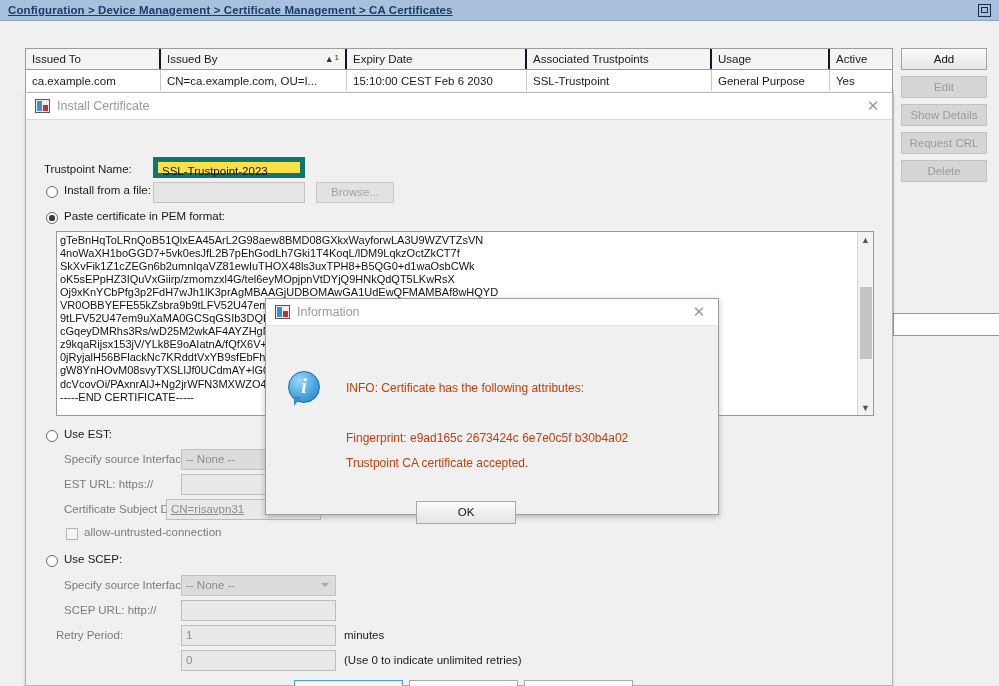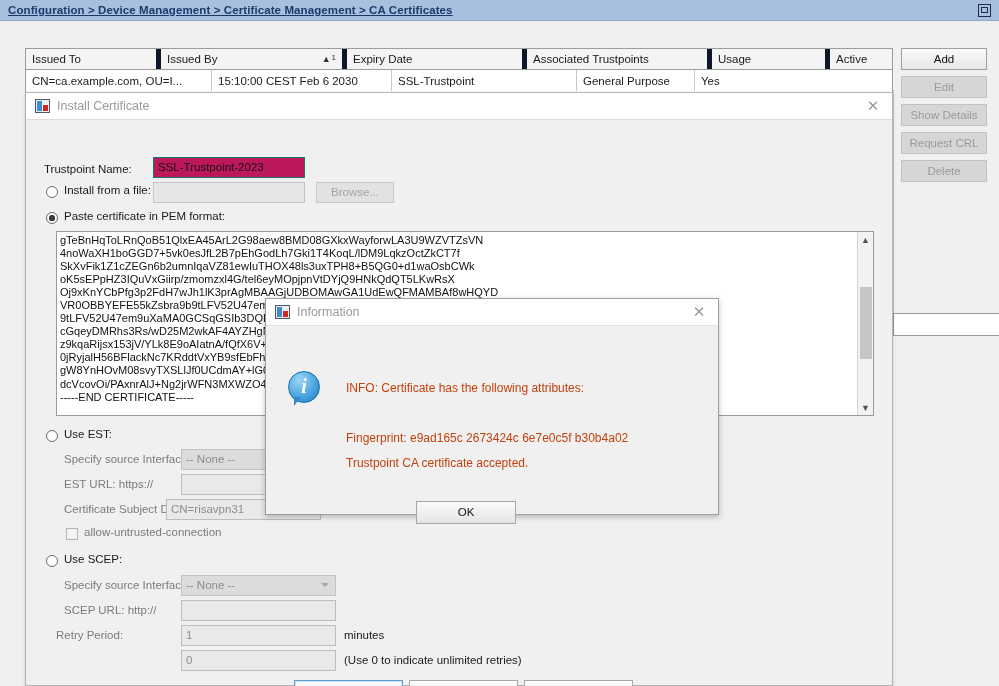--- a/index.html
+++ b/index.html
@@ -58,21 +58,21 @@
     background: #f4f4f4;
     border-bottom: 1px solid #9c9c9c;
   }
   .cert-table .cell {
     border-right: 1px solid #c8c8c8;
     padding: 3px 6px;
     font-size: 11.5px;
     overflow: hidden; white-space: nowrap;
     display: flex; align-items: center;
   }
-  .cert-table .hdr .cell { border-right: 5px solid #0f172a; background: #f4f4f4; }
+  .cert-table .hdr .cell { border-right: 2px solid #0f172a; background: #f4f4f4; }
   .cert-table .cell:last-child { border-right: none; }
   .c1 { width: 135px; }
   .c2 { width: 186px; }
   .c3 { width: 180px; }
   .c4 { width: 185px; }
   .c5 { width: 118px; }
   .c6 { width: 62px; }
   .sort-ind {
     margin-left: auto; display: flex; align-items: flex-start;
     font-size: 10px; color: #333;
@@ -140,21 +140,21 @@
     font-size: 15px; line-height: 13px; text-align: center;
     font-family: "Liberation Sans", sans-serif;
     cursor: pointer;
   }
   .install-body { position: relative; height: 550px; padding-left: 24px; }
 
   
   .lbl { position: absolute; font-size: 11.5px; color: #1a1a1a; white-space: nowrap; }
   .lbl.dim { color: #7b7b7b; }
   .txt {
-    position: absolute; background: #be185d; border: 1px solid #0f766e;
+    position: absolute; background: #fde047; border: 5px solid #0f766e;
     font-size: 11.5px; font-family: "Liberation Sans", sans-serif;
     padding: 0 4px; color: #111; line-height: 19px; height: 21px;
   }
   .txt.disabled { background: #e6e6e6; border: 1px solid #c4c4c4; color: #8c8c8c; }
   .txt.readonly-grey { background: #e9e9e9; border: 1px solid #bdbdbd; color: #8c8c8c; }
 
   .radio {
     position: absolute; width: 12px; height: 12px; border-radius: 50%;
     border: 1.4px solid #6b6b6b; background: #fff; cursor: pointer;
   }
@@ -277,20 +277,21 @@
           <span class="caret">▲</span>
           <span class="num">1</span>
         </span>
       </div>
       <div class="cell c3">Expiry Date</div>
       <div class="cell c4">Associated Trustpoints</div>
       <div class="cell c5">Usage</div>
       <div class="cell c6">Active</div>
     </div>
     <div class="row body-row">
+      <div class="cell c1">ca.example.com</div>
       <div class="cell c2">CN=ca.example.com, OU=I...</div>
       <div class="cell c3">15:10:00 CEST Feb 6 2030</div>
       <div class="cell c4">SSL-Trustpoint</div>
       <div class="cell c5">General Purpose</div>
       <div class="cell c6">Yes</div>
     </div>
     <div class="filler"></div>
   </div>
 
   <div class="side-buttons">
@@ -351,21 +352,21 @@
       <div class="lbl dim" style="left:38px; top:333px;">Specify source Interface:</div>
       <div class="select" style="left:155px; top:329px; width:155px;">
         <span>-- None --</span>
         <span class="arrow"></span>
       </div>
 
       <div class="lbl dim" style="left:38px; top:358px;">EST URL: https://</div>
       <div class="txt readonly-grey" style="left:155px; top:354px; width:155px;"></div>
 
       <div class="lbl dim" style="left:38px; top:383px;">Certificate Subject DN:</div>
-      <div class="txt readonly-grey" style="left:140px; top:379px; width:155px;">CN=risavpn31</div>
+      <div class="txt readonly-grey" style="left:140px; top:379px; width:155px;text-decoration:underline;">CN=risavpn31</div>
 
       <div class="checkbox" style="left:40px; top:408px;"></div>
       <div class="lbl dim" style="left:58px; top:406px;">allow-untrusted-connection</div>
 
       <div class="radio" style="left:20px; top:435px;"></div>
       <div class="lbl" style="left:38px; top:433px;">Use SCEP:</div>
 
       <div class="lbl dim" style="left:38px; top:459px;">Specify source Interface:</div>
       <div class="select" style="left:155px; top:455px; width:155px;">
         <span>-- None --</span>

